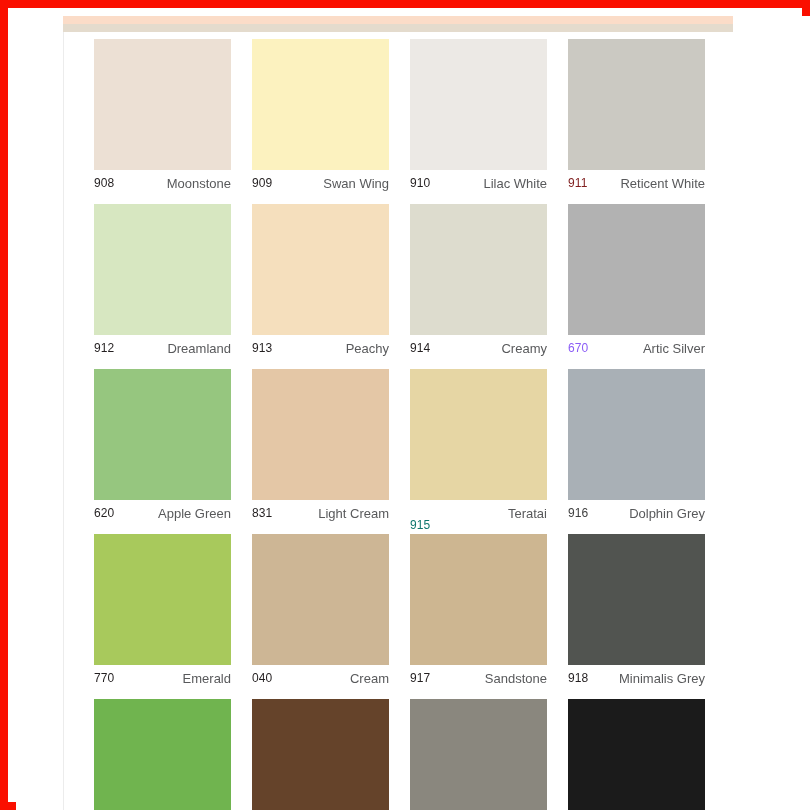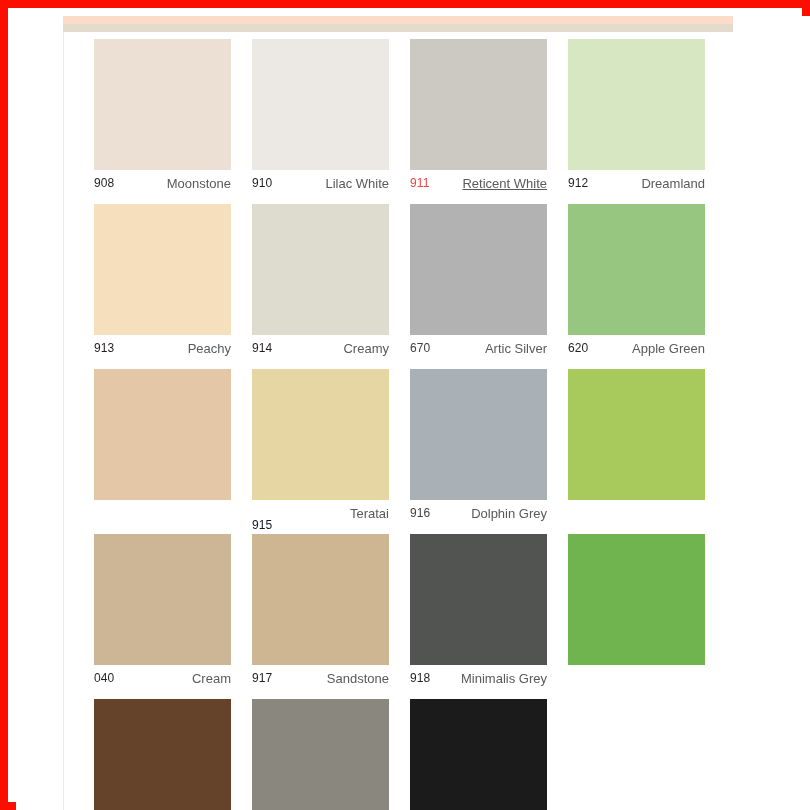--- a/index.html
+++ b/index.html
@@ -130,31 +130,38 @@
 
     <div id="swatch-grid">
         <div class="swatch-cell">
           <div class="swatch-chip" style="background: rgb(236, 224, 212);"></div>
           <div class="swatch-caption">
             <span class="swatch-code" style="color: rgb(35, 31, 32);">908</span>
             <span class="swatch-name" style="color: rgb(88, 89, 91);">Moonstone</span>
           </div>
         </div>
         <div class="swatch-cell">
+          <div class="swatch-chip" style="background: rgb(252, 242, 191);"></div>
+          <div class="swatch-caption">
+            <span class="swatch-code" style="color: rgb(35, 31, 32);">909</span>
+            <span class="swatch-name" style="color: rgb(88, 89, 91);">Swan Wing</span>
+          </div>
+        </div>
+        <div class="swatch-cell">
           <div class="swatch-chip" style="background: rgb(236, 233, 229);"></div>
           <div class="swatch-caption">
             <span class="swatch-code" style="color: rgb(35, 31, 32);">910</span>
             <span class="swatch-name" style="color: rgb(88, 89, 91);">Lilac White</span>
           </div>
         </div>
         <div class="swatch-cell">
           <div class="swatch-chip" style="background: rgb(203, 201, 194);"></div>
           <div class="swatch-caption">
-            <span class="swatch-code" style="color: #ef4444;">911</span>
-            <span class="swatch-name" style="color: rgb(88, 89, 91); text-decoration: underline;">Reticent White</span>
+            <span class="swatch-code" style="color: #7f1d1d;">911</span>
+            <span class="swatch-name" style="color: rgb(88, 89, 91);">Reticent White</span>
           </div>
         </div>
         <div class="swatch-cell">
           <div class="swatch-chip" style="background: rgb(215, 231, 193);"></div>
           <div class="swatch-caption">
             <span class="swatch-code" style="color: rgb(35, 31, 32);">912</span>
             <span class="swatch-name" style="color: rgb(88, 89, 91);">Dreamland</span>
           </div>
         </div>
         <div class="swatch-cell">
@@ -167,50 +174,58 @@
         <div class="swatch-cell">
           <div class="swatch-chip" style="background: rgb(221, 220, 206);"></div>
           <div class="swatch-caption">
             <span class="swatch-code" style="color: rgb(35, 31, 32);">914</span>
             <span class="swatch-name" style="color: rgb(88, 89, 91);">Creamy</span>
           </div>
         </div>
         <div class="swatch-cell">
           <div class="swatch-chip" style="background: rgb(178, 178, 178);"></div>
           <div class="swatch-caption">
-            <span class="swatch-code" style="color: #404040;">670</span>
+            <span class="swatch-code" style="color: #8b5cf6;">670</span>
             <span class="swatch-name" style="color: rgb(88, 89, 91); margin-left: 36px;">Artic Silver</span>
           </div>
         </div>
         <div class="swatch-cell">
           <div class="swatch-chip" style="background: rgb(150, 198, 127);"></div>
           <div class="swatch-caption">
             <span class="swatch-code" style="color: rgb(35, 31, 32);">620</span>
             <span class="swatch-name" style="color: rgb(88, 89, 91);">Apple Green</span>
           </div>
         </div>
         <div class="swatch-cell">
           <div class="swatch-chip" style="background: rgb(228, 199, 166);"></div>
+          <div class="swatch-caption">
+            <span class="swatch-code" style="color: rgb(35, 31, 32);">831</span>
+            <span class="swatch-name" style="color: rgb(88, 89, 91);">Light Cream</span>
+          </div>
         </div>
         <div class="swatch-cell">
           <div class="swatch-chip" style="background: rgb(230, 214, 164);"></div>
           <div class="swatch-caption">
-            <span class="swatch-code" style="color: #0f172a; margin-top: 24px;">915</span>
+            <span class="swatch-code" style="color: #0f766e; margin-top: 24px;">915</span>
             <span class="swatch-name" style="color: rgb(88, 89, 91);">Teratai</span>
           </div>
         </div>
         <div class="swatch-cell">
           <div class="swatch-chip" style="background: rgb(169, 176, 182);"></div>
           <div class="swatch-caption">
             <span class="swatch-code" style="color: #404040;">916</span>
             <span class="swatch-name" style="color: rgb(88, 89, 91);">Dolphin Grey</span>
           </div>
         </div>
         <div class="swatch-cell">
           <div class="swatch-chip" style="background: rgb(168, 201, 92);"></div>
+          <div class="swatch-caption">
+            <span class="swatch-code" style="color: rgb(35, 31, 32);">770</span>
+            <span class="swatch-name" style="color: rgb(88, 89, 91);">Emerald</span>
+          </div>
         </div>
         <div class="swatch-cell">
           <div class="swatch-chip" style="background: rgb(205, 182, 149);"></div>
           <div class="swatch-caption">
             <span class="swatch-code" style="color: rgb(35, 31, 32);">040</span>
             <span class="swatch-name" style="color: rgb(88, 89, 91);">Cream</span>
           </div>
         </div>
         <div class="swatch-cell">
           <div class="swatch-chip" style="background: rgb(205, 182, 145);"></div>

